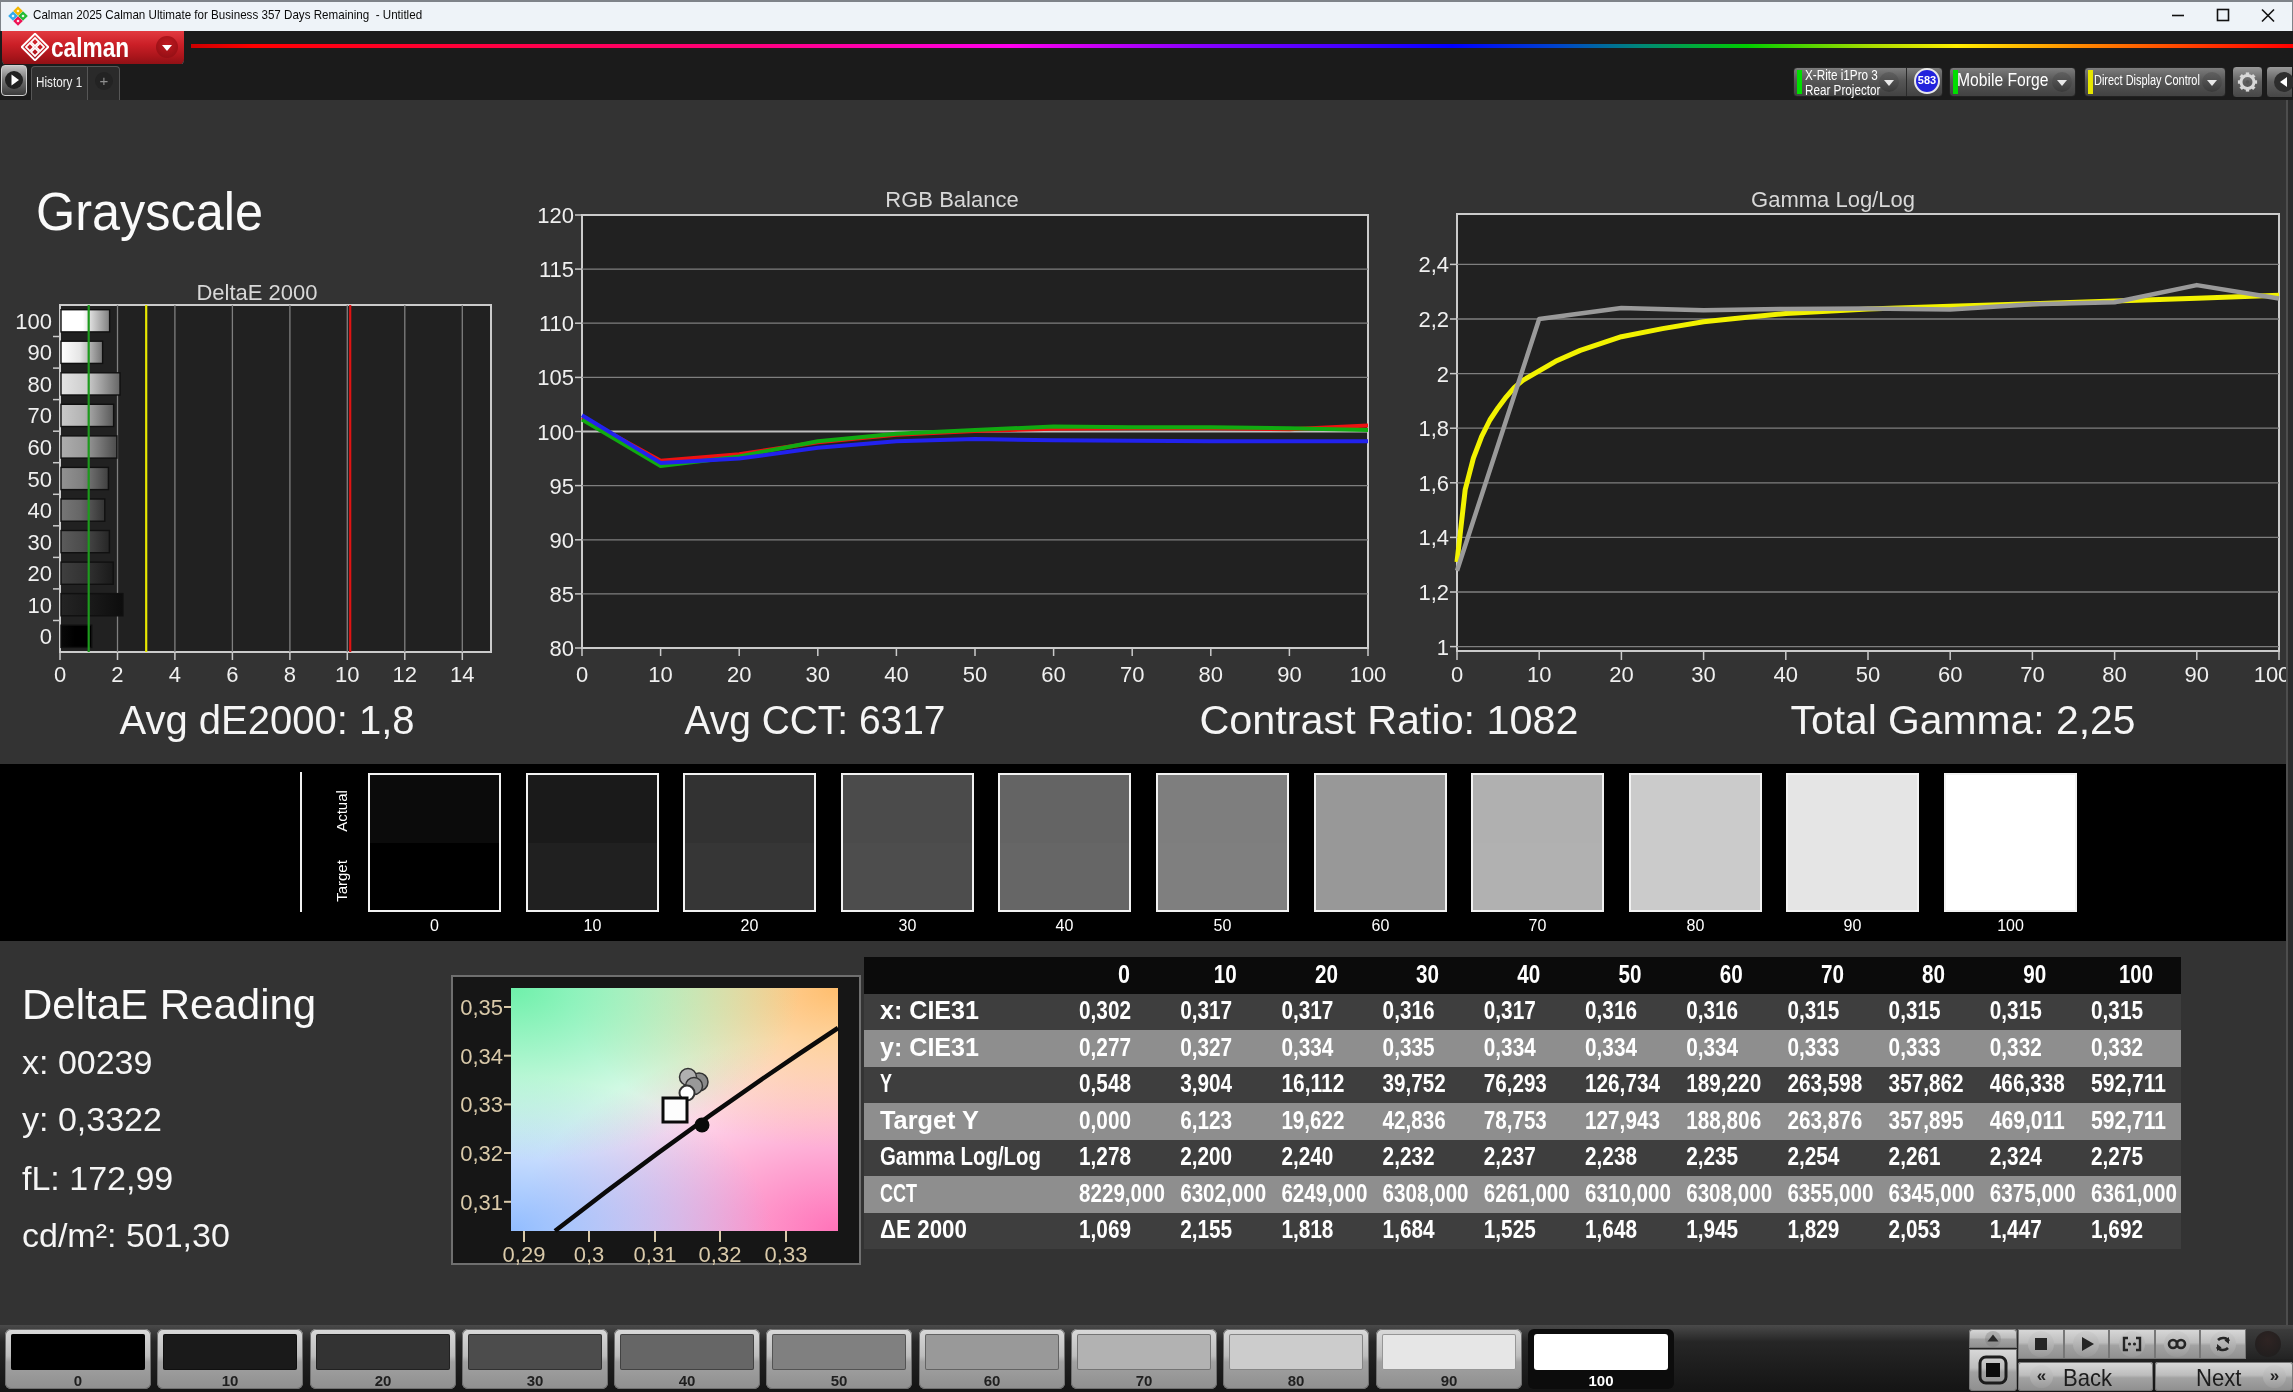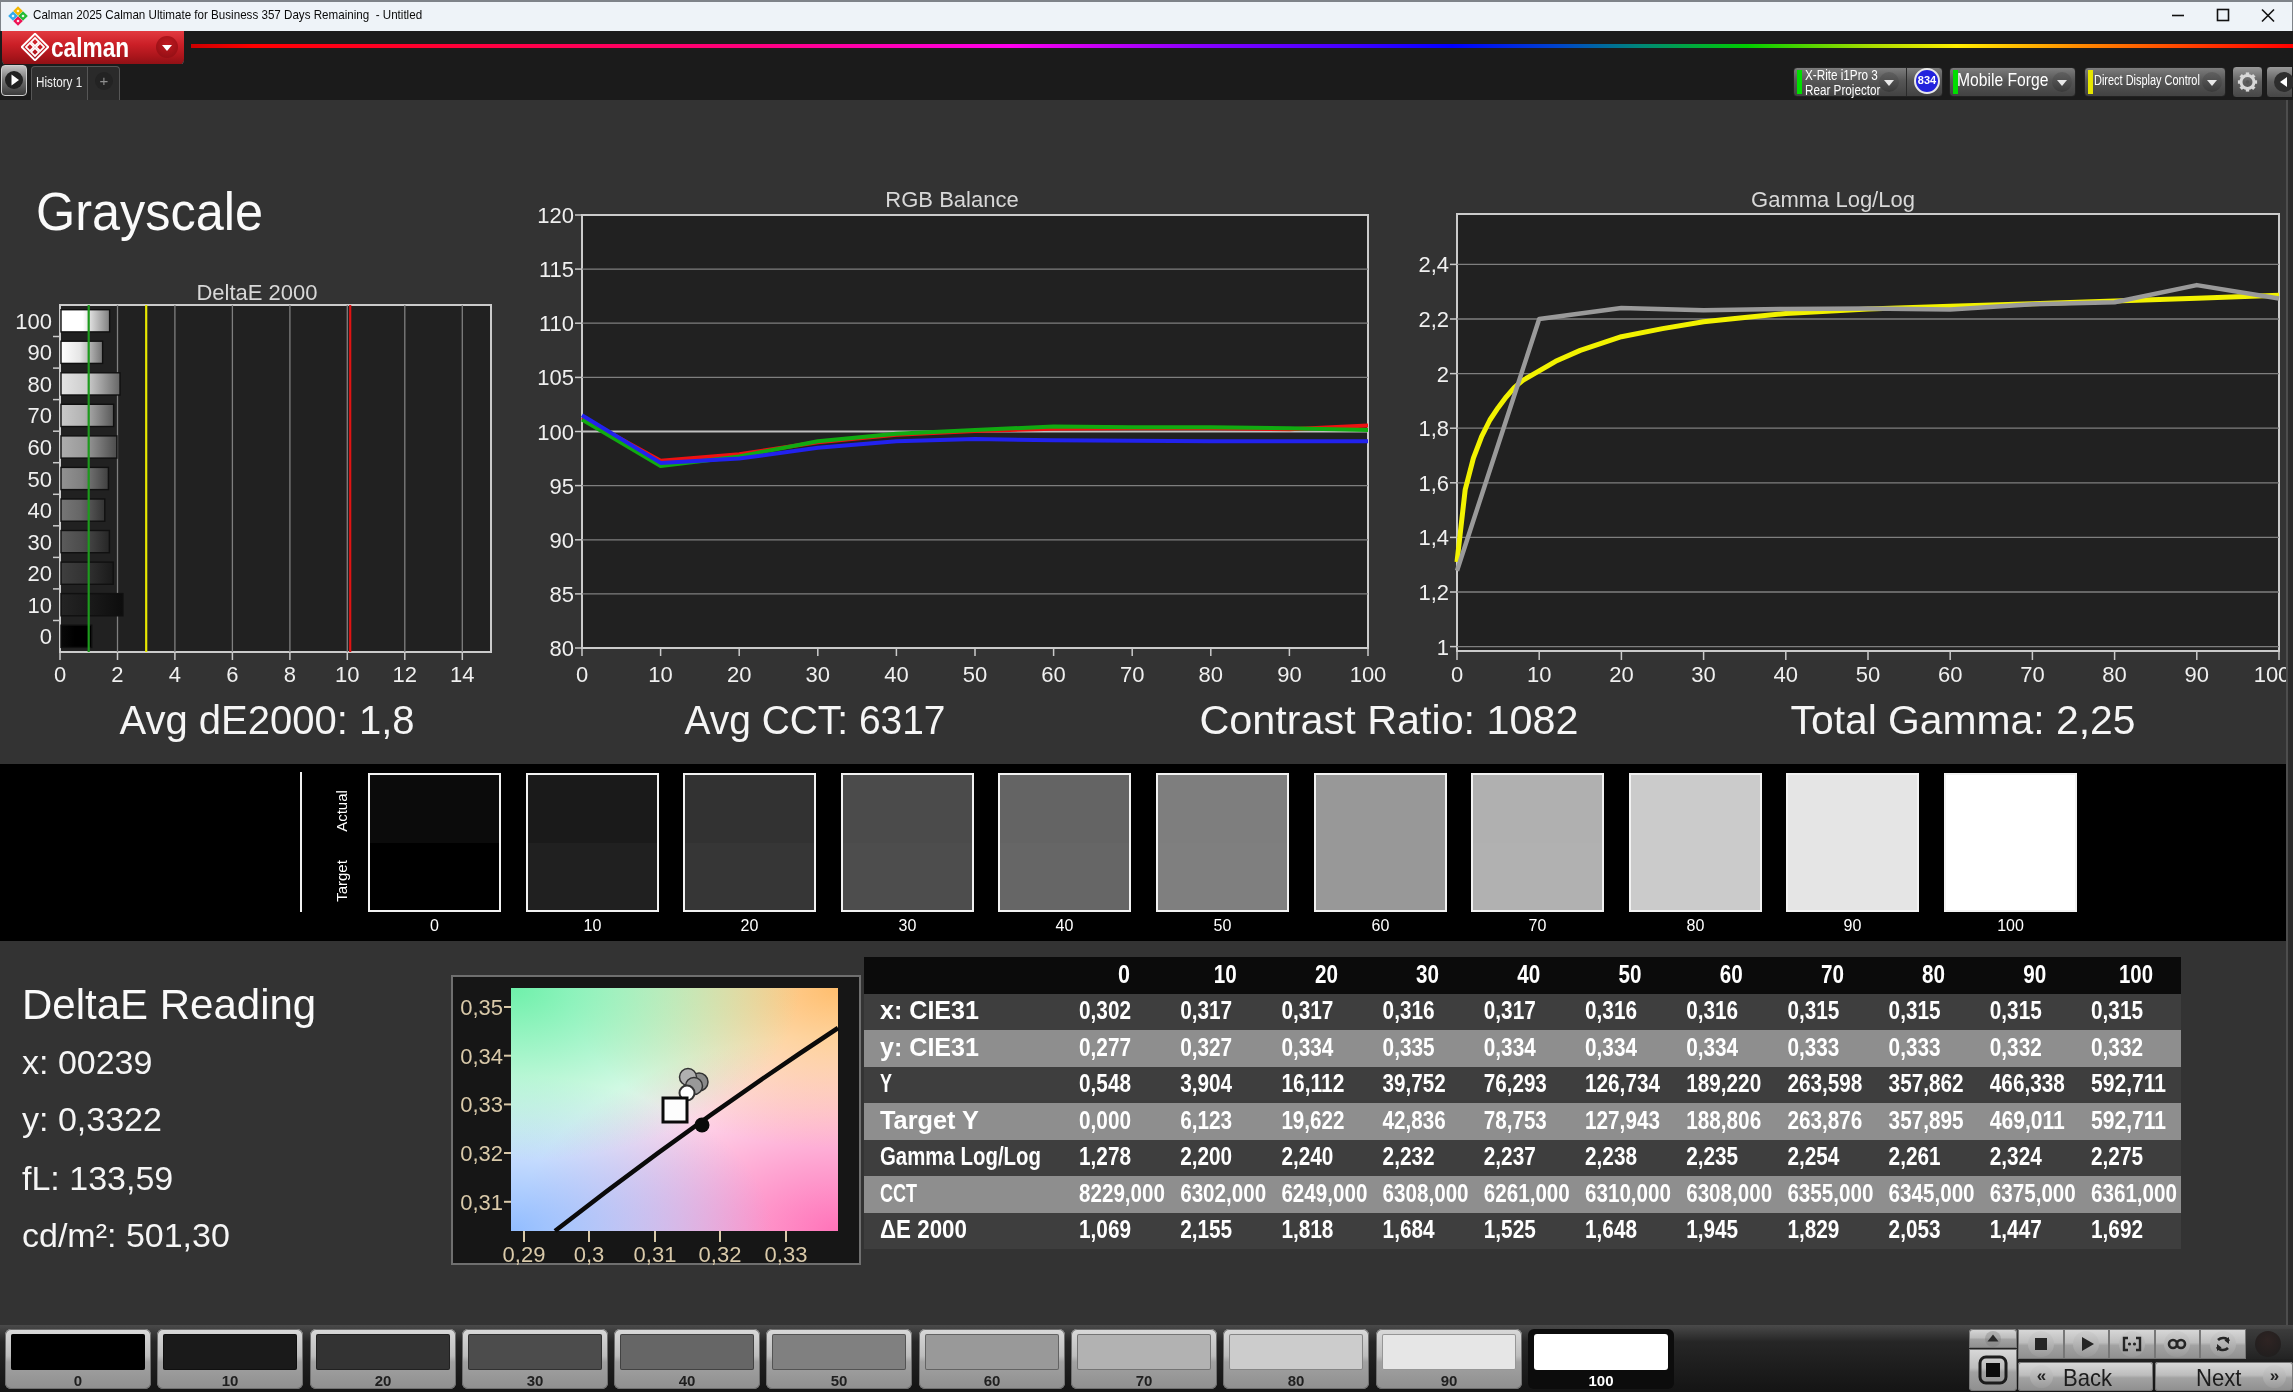--- a/index.html
+++ b/index.html
@@ -53,21 +53,21 @@
 <div class="abs" style="left:95px;top:72px;width:18px;height:18px;font-size:15px;color:#8f8f8f;text-align:center;line-height:17px;">+</div>
 <div class="abs" style="left:1793px;top:67px;width:150px;height:30px;border-radius:4px;background:linear-gradient(180deg,#7d7d7d 0%,#565656 45%,#424242 100%);border:1px solid #222;"></div>
 <div class="abs" style="left:1797px;top:70px;width:5px;height:24px;background:#00dd00;"></div>
 <div class="abs" style="left:1805px;top:68px;font-size:15px;color:#fff;line-height:14.5px;white-space:nowrap;transform:scaleX(0.78);transform-origin:0 0;">X-Rite i1Pro 3<br>Rear Projector</div>
 <div class="abs" style="left:1879px;top:72px;width:20px;height:20px;border-radius:50%;background:linear-gradient(180deg,#606060,#3a3a3a);"></div>
 <svg class="abs" style="left:1879px;top:72px;" width="20" height="20">
     <polygon points="5,8 15,8 10,14" fill="#e8e8e8"></polygon>
   </svg>
 <div class="abs" style="left:1906px;top:68px;width:1px;height:28px;background:#2a2a2a;"></div>
 <div class="abs" style="left:1914px;top:68px;width:26px;height:26px;border-radius:50%;background:#2222dd;border:2px solid #e8e8e8;"></div>
-<div class="abs" style="left:1914px;top:68px;width:26px;height:26px;font-size:11px;font-weight:bold;color:#fff;text-align:center;line-height:25px;">834</div>
+<div class="abs" style="left:1914px;top:68px;width:26px;height:26px;font-size:11px;font-weight:bold;color:#fff;text-align:center;line-height:25px;">583</div>
 <div class="abs" style="left:1949px;top:67px;width:127px;height:30px;border-radius:4px;background:linear-gradient(180deg,#7d7d7d 0%,#565656 45%,#424242 100%);border:1px solid #222;"></div>
 <div class="abs" style="left:1953px;top:70px;width:5px;height:24px;background:#00dd00;"></div>
 <div class="abs" style="left:1957px;top:70px;font-size:18px;color:#fff;white-space:nowrap;transform:scaleX(0.87);transform-origin:0 0;">Mobile Forge</div>
 <div class="abs" style="left:2052px;top:72px;width:20px;height:20px;border-radius:50%;background:linear-gradient(180deg,#606060,#3a3a3a);"></div>
 <svg class="abs" style="left:2052px;top:72px;" width="20" height="20">
     <polygon points="5,8 15,8 10,14" fill="#e8e8e8"></polygon>
   </svg>
 <div class="abs" style="left:2084px;top:67px;width:142px;height:30px;border-radius:4px;background:linear-gradient(180deg,#7d7d7d 0%,#565656 45%,#424242 100%);border:1px solid #222;"></div>
 <div class="abs" style="left:2088px;top:70px;width:5px;height:24px;background:#e6e600;"></div>
 <div class="abs" style="left:2094px;top:71px;font-size:15px;color:#fff;white-space:nowrap;transform:scaleX(0.73);transform-origin:0 0;">Direct Display Control</div>
@@ -378,21 +378,21 @@
   </div>
 <div class="abs" style="left:1786px;top:917px;width:133px;text-align:center;font-size:16px;color:#fff;">90</div>
 <div class="abs" style="left:1944px;top:773px;width:133px;height:139px;border:2px solid #f2f2f2;">
     <div style="width:100%;height:50%;background:#ffffff;"></div>
     <div style="width:100%;height:50%;background:#ffffff;"></div>
   </div>
 <div class="abs" style="left:1944px;top:917px;width:133px;text-align:center;font-size:16px;color:#fff;">100</div>
 <div class="abs" style="left:22px;top:981px;font-size:42px;color:#fafafa;white-space:nowrap;">DeltaE Reading</div>
 <div class="abs" style="left:22px;top:1043px;font-size:34px;color:#f5f5f5;white-space:nowrap;">x: 00239</div>
 <div class="abs" style="left:22px;top:1100px;font-size:34px;color:#f5f5f5;white-space:nowrap;">y: 0,3322</div>
-<div class="abs" style="left:22px;top:1159px;font-size:34px;color:#f5f5f5;white-space:nowrap;">fL: 133,59</div>
+<div class="abs" style="left:22px;top:1159px;font-size:34px;color:#f5f5f5;white-space:nowrap;">fL: 172,99</div>
 <div class="abs" style="left:22px;top:1216px;font-size:34px;color:#f5f5f5;white-space:nowrap;">cd/m²: 501,30</div>
 <div class="abs" style="left:451px;top:975px;width:410px;height:290px;background:#161616;border:2px solid #6f6f6f;"></div>
 <div class="abs" style="left:511px;top:988px;width:327px;height:243px;background:radial-gradient(130% 105% at 0% 0%,rgba(110,240,170,1),rgba(110,240,170,0) 68%),radial-gradient(125% 100% at 100% 0%,rgba(255,190,110,1),rgba(255,190,110,0) 66%),radial-gradient(125% 100% at 0% 100%,rgba(140,185,255,0.95),rgba(140,185,255,0) 64%),radial-gradient(140% 115% at 100% 100%,rgba(255,115,185,1),rgba(255,115,185,0) 70%),#fdfdfd;"></div>
 <svg class="abs" style="left:451px;top:975px;" width="410" height="290" viewBox="451 975 410 290" font-family="Liberation Sans,sans-serif">
 <text x="503" y="1015" font-size="22" fill="#d9c9a9" text-anchor="end">0,35</text>
 <line x1="504" y1="1007" x2="511" y2="1007" stroke="#d9c9a9" stroke-width="2"></line>
 <text x="503" y="1063.7" font-size="22" fill="#d9c9a9" text-anchor="end">0,34</text>
 <line x1="504" y1="1055.7" x2="511" y2="1055.7" stroke="#d9c9a9" stroke-width="2"></line>
 <text x="503" y="1112.4" font-size="22" fill="#d9c9a9" text-anchor="end">0,33</text>
 <line x1="504" y1="1104.4" x2="511" y2="1104.4" stroke="#d9c9a9" stroke-width="2"></line>

